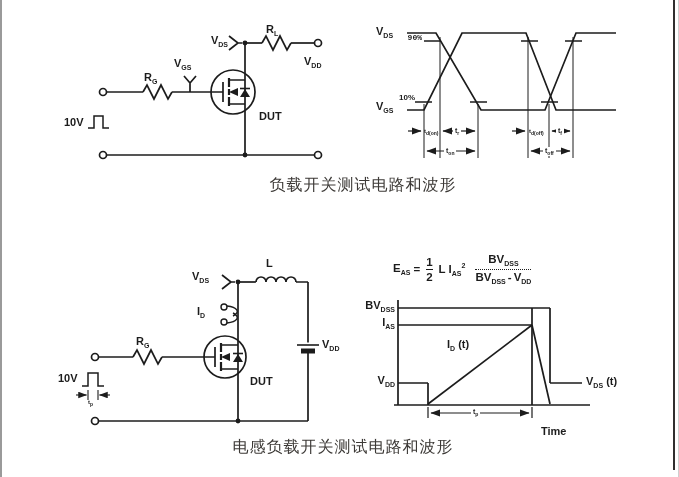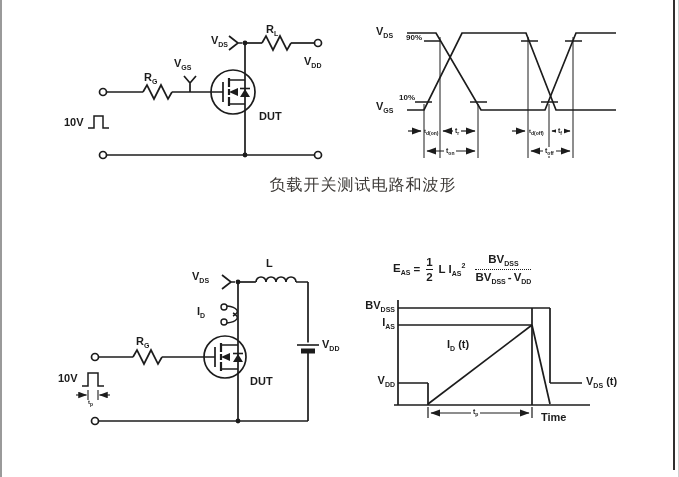--- a/index.html
+++ b/index.html
@@ -161,30 +161,31 @@
   <span class="lbl" style="left:198px;top:35px;width:30px;text-align:right;"><span>V</span><sub>DS</sub></span>
   <span class="lbl" style="left:266px;top:24px;"><span>R</span><sub>L</sub></span>
   <span class="lbl" style="left:304px;top:56px;"><span>V</span><sub>DD</sub></span>
   <span class="lbl" style="left:174px;top:58px;"><span>V</span><sub>GS</sub></span>
   <span class="lbl" style="left:144px;top:72px;"><span>R</span><sub>G</sub></span>
   <span class="lbl" style="left:259px;top:111px;">DUT</span>
   <span class="lbl" style="left:64px;top:117px;">10V</span>
 
   <span class="lbl" style="left:376px;top:26px;"><span>V</span><sub>DS</sub></span>
   <span class="lbl" style="left:376px;top:101px;"><span>V</span><sub>GS</sub></span>
-  <span class="lbl sm" style="left:396px;top:34px;width:26px;text-align:right;">90%</span>
+  <span class="lbl sm" style="left:396px;top:34px;width:26px;text-align:right;font-family:Liberation Mono, monospace;">90%</span>
   <span class="lbl sm" style="left:394px;top:94px;width:26px;text-align:center;">10%</span>
   <span class="tlbl tiny nobg" style="left:424px;top:128px;"><span>t</span><sub>d(on)</sub></span>
   <span class="tlbl" style="left:453px;top:127px;"><span>t</span><sub>r</sub></span>
   <span class="tlbl" style="left:444px;top:147px;"><span>t</span><sub>on</sub></span>
   <span class="tlbl tiny nobg" style="left:529px;top:128px;"><span>t</span><sub>d(off)</sub></span>
   <span class="tlbl" style="left:556px;top:127px;"><span>t</span><sub>f</sub></span>
   <span class="tlbl" style="left:543px;top:147px;"><span>t</span><sub>off</sub></span>
 
   <div class="caption" style="left:178px;top:175px;width:370px;">负载开关测试电路和波形</div>
+  <div class="caption" style="left:158px;top:437px;width:370px;">电感负载开关测试电路和波形</div>
 
   <span class="lbl" style="left:192px;top:271px;"><span>V</span><sub>DS</sub></span>
   <span class="lbl" style="left:266px;top:258px;">L</span>
   <span class="lbl" style="left:197px;top:306px;"><span>I</span><sub>D</sub></span>
   <span class="lbl" style="left:136px;top:336px;"><span>R</span><sub>G</sub></span>
   <span class="lbl" style="left:322px;top:339px;"><span>V</span><sub>DD</sub></span>
   <span class="lbl" style="left:250px;top:376px;">DUT</span>
   <span class="lbl" style="left:58px;top:373px;">10V</span>
   <span class="tlbl tiny nobg" style="left:88px;top:399px;"><span>t</span><sub>p</sub></span>
 
@@ -202,16 +203,16 @@
       <span class="bar"></span>
       <span><span>BV</span><sub>DSS</sub><span class="mx">-</span><span>V</span><sub>DD</sub></span>
     </span>
   </div>
 
   <span class="lbl" style="left:358px;top:300px;width:37px;text-align:right;"><span>BV</span><sub>DSS</sub></span>
   <span class="lbl" style="left:368px;top:317px;width:27px;text-align:right;"><span>I</span><sub>AS</sub></span>
   <span class="lbl" style="left:366px;top:375px;width:29px;text-align:right;"><span>V</span><sub>DD</sub></span>
   <span class="lbl" style="left:447px;top:339px;"><span>I</span><sub>D</sub> <span>(t)</span></span>
   <span class="lbl" style="left:586px;top:376px;"><span>V</span><sub>DS</sub> <span>(t)</span></span>
-  <span class="lbl" style="left:541px;top:412px;">Time</span>
+  <span class="lbl" style="left:541px;top:426px;">Time</span>
   <span class="tlbl" style="left:471px;top:408px;"><span>t</span><sub>p</sub></span>
 
 </div>
 
 </body></html>

